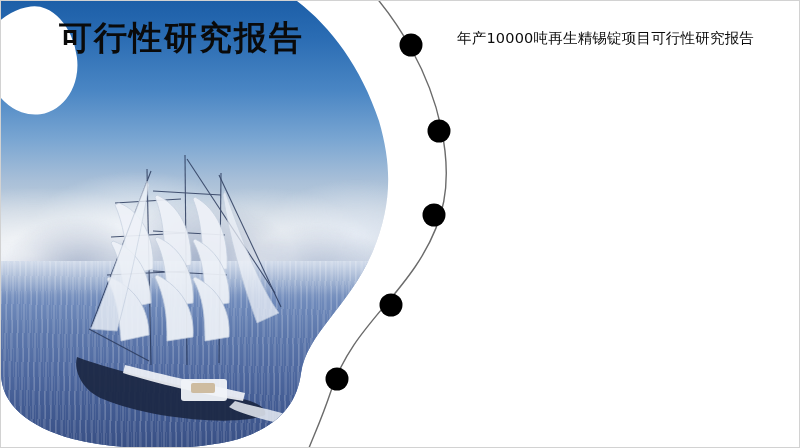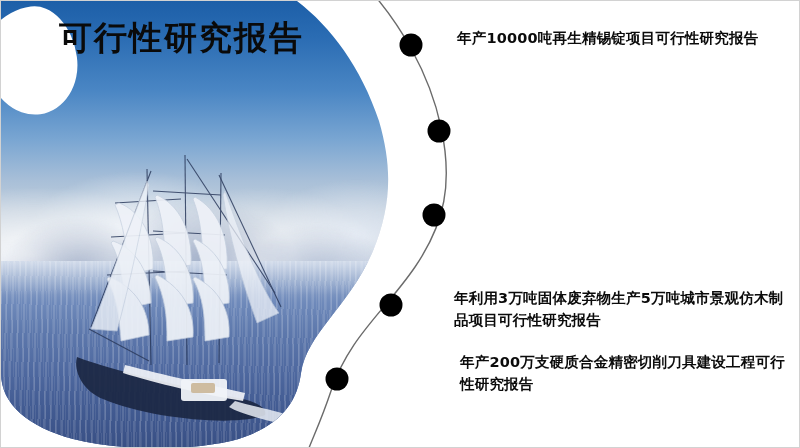--- a/index.html
+++ b/index.html
@@ -137,21 +137,21 @@
   }
 
   
   #connector { position: absolute; left: 0; top: 0; width: 800px; height: 448px; }
   #connector svg { display: block; width: 800px; height: 448px; }
 
   
   .item {
     position: absolute;
     font-size: 14.5px;
-    font-weight: bold;
+    font-weight: normal;
     color: #0b0b0b;
     line-height: 1.55;
     letter-spacing: .2px;
     font-family: "DejaVu Sans", "Liberation Sans", sans-serif;
   }
   #item-0 { left: 456px; top: 26px;  width: 344px; }
   #item-1 { left: 464px; top: 112px; width: 326px; }
   #item-2 { left: 458px; top: 197px; width: 330px; }
   #item-3 { left: 453px; top: 286px; width: 336px; }
   #item-4 { left: 459px; top: 350px; width: 332px; }
@@ -227,16 +227,14 @@
       <path d="M 368,-12 C 398,22 428,70 440,126 C 452,182 444,222 414,266 C 384,310 348,336 330,390 C 320,420 312,436 306,452" fill="none" stroke="#6b6b6b" stroke-width="1.4"></path>
       <circle cx="410" cy="44" r="11.5" fill="#000000"></circle>
       <circle cx="438" cy="130" r="11.5" fill="#000000"></circle>
       <circle cx="433" cy="214" r="11.5" fill="#000000"></circle>
       <circle cx="390" cy="304" r="11.5" fill="#000000"></circle>
       <circle cx="336" cy="378" r="11.5" fill="#000000"></circle>
     </svg>
   </div>
 
   <div class="item" id="item-0">年产10000吨再生精锡锭项目可行性研究报告</div>
-  <div class="item" id="item-3">年利用3万吨固体废弃物生产5万吨城市景观仿木制品项目可行性研究报告</div>
-  <div class="item" id="item-4">年产200万支硬质合金精密切削刀具建设工程可行性研究报告</div>
 
 </div>
 
 </body></html>

